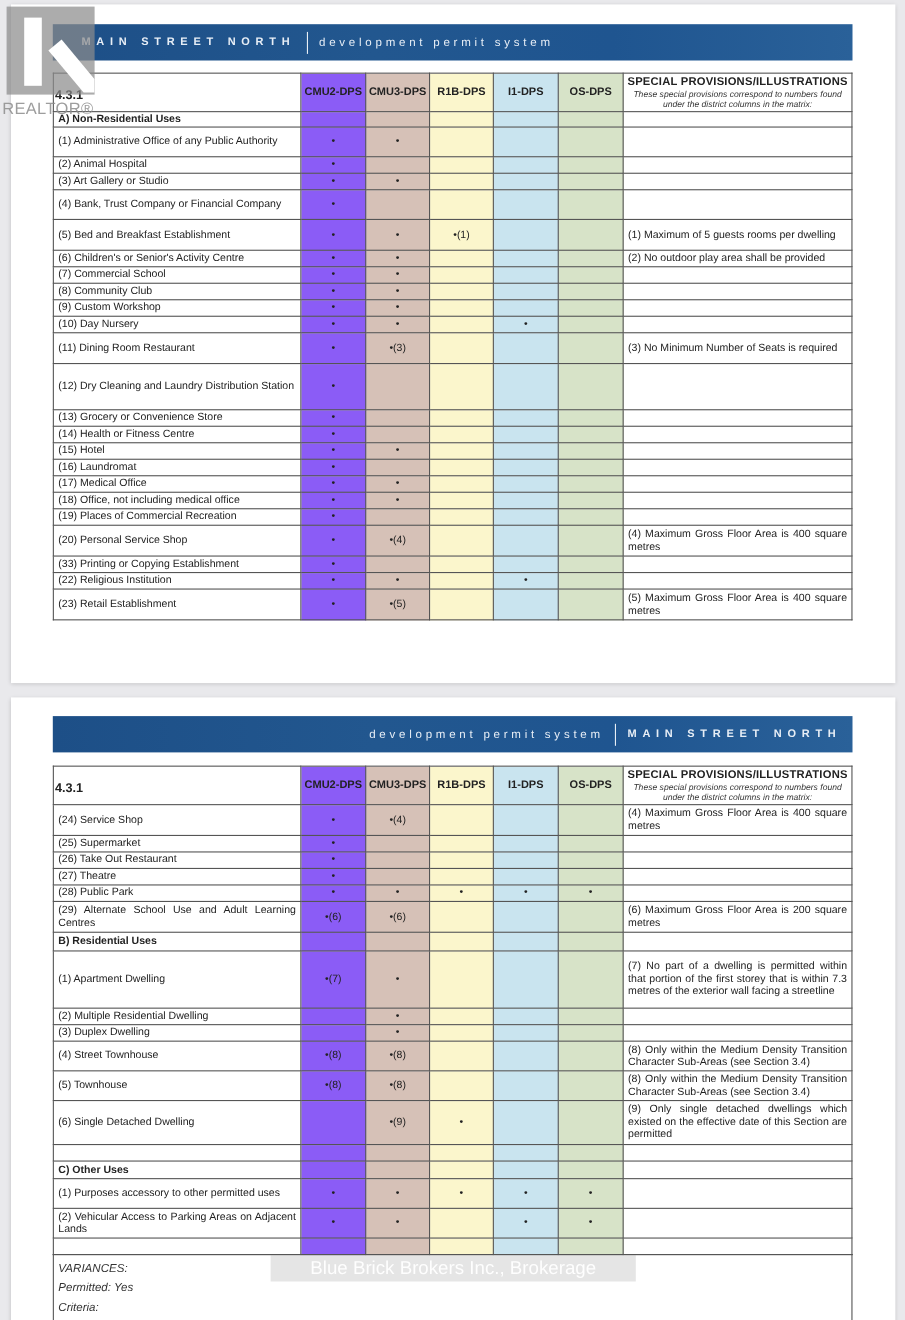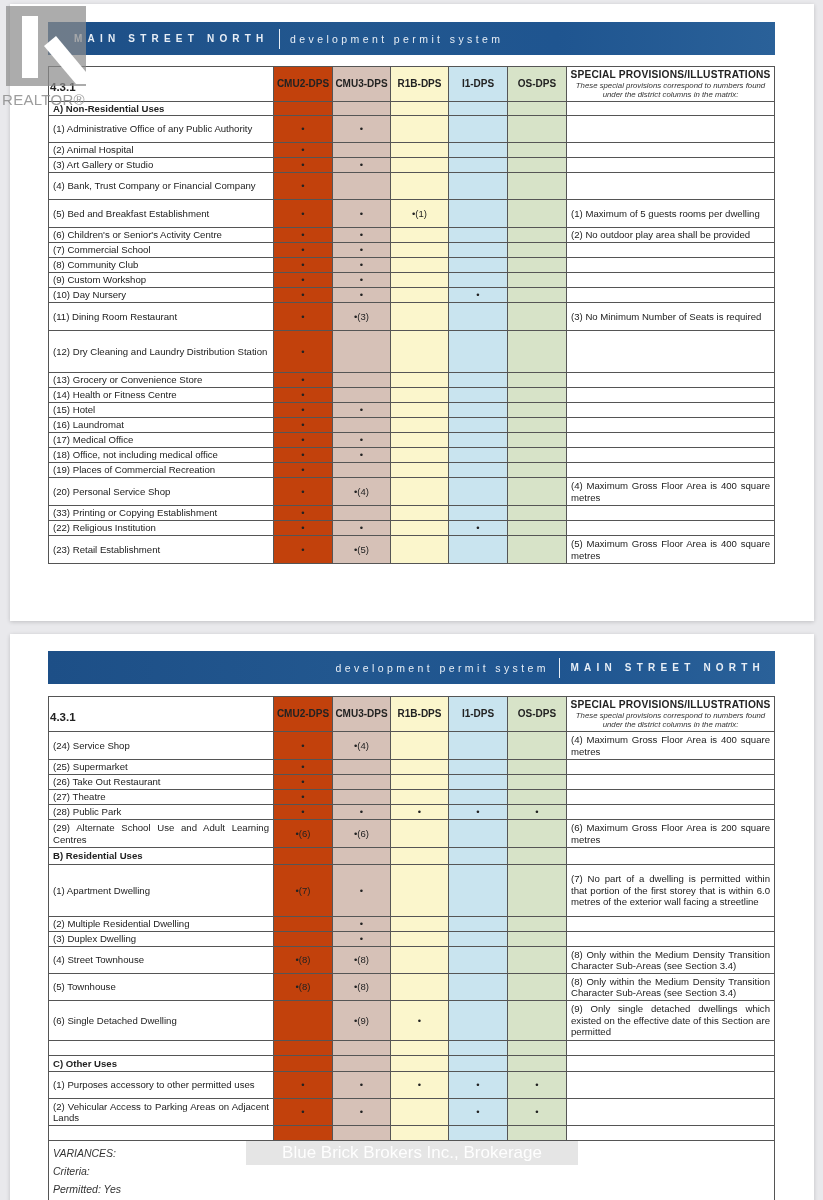--- a/index.html
+++ b/index.html
@@ -20,21 +20,21 @@
   #page1 table.matrix { top: 62px; }
   #page2 table.matrix { top: 62px; }
   table.matrix td, table.matrix th { border: 1.5px solid #555; font-size: 9.6px; color: #222; line-height: 11.5px; vertical-align: middle; }
   table.matrix th { font-weight: bold; font-size: 10px; text-align: center; }
   table.matrix td.use { padding: 0 4px; text-align: justify; text-align-last: left; }
   table.matrix td.mark { text-align: center; font-size: 9.5px; }
   table.matrix td.prov { padding: 0 4px; text-align: justify; text-align-last: left; font-size: 9.6px; }
   table.matrix th.title { text-align: left; font-size: 11.5px; padding-left: 1px; padding-top: 8px; }
   th.provh .big { display: block; font-size: 10.2px; letter-spacing: 0.2px; }
   th.provh .sub { display: block; font-style: italic; font-weight: normal; font-size: 7.8px; line-height: 9px; color: #333; }
-  .c1 { background: #c2410c; }
+  .c1 { background: #8b5cf6; }
   .c2 { background: #d6c1b7; }
   .c3 { background: #fbf6cc; }
   .c4 { background: #c9e4ef; }
   .c5 { background: #d7e3c8; }
   td.section { font-weight: bold; padding: 0 4px; }
 
   .footer { position: absolute; left: 38px; top: 575px; width: 727px; height: 24px; }
   .footer .rule { position: absolute; left: 205px; right: 0; top: 0; height: 1px; background: #c8c3b2; }
   .footer .logo { position: absolute; left: 0; top: 4px; width: 15px; height: 20px; }
   .footer .goldbar { position: absolute; left: 20px; top: 1px; width: 186px; height: 22px; background: #8d7444; color: #fff; }
@@ -401,21 +401,21 @@
           <td class="c5"></td>
           <td></td>
         </tr>
         <tr style="height: 52px;">
           <td class="use">(1) Apartment Dwelling</td>
           <td class="mark c1">•(7)</td>
           <td class="mark c2">•</td>
           <td class="mark c3"></td>
           <td class="mark c4"></td>
           <td class="mark c5"></td>
-          <td class="prov">(7) No part of a dwelling is permitted within that portion of the first storey that is within 6.0 metres of the exterior wall facing a streetline</td>
+          <td class="prov">(7) No part of a dwelling is permitted within that portion of the first storey that is within 7.3 metres of the exterior wall facing a streetline</td>
         </tr>
         <tr style="height: 15px;">
           <td class="use">(2) Multiple Residential Dwelling</td>
           <td class="mark c1"></td>
           <td class="mark c2">•</td>
           <td class="mark c3"></td>
           <td class="mark c4"></td>
           <td class="mark c5"></td>
           <td class="prov"></td>
         </tr>
@@ -498,22 +498,22 @@
           <td class="c3"></td>
           <td class="c4"></td>
           <td class="c5"></td>
           <td></td>
         </tr>
       </tbody>
   </table>
 
   <div class="variances" style="top: 506px;">
     <div>VARIANCES:</div>
+    <div>Permitted: Yes</div>
     <div>Criteria:</div>
-    <div>Permitted: Yes</div>
   </div>
 </div>
 
 <div class="realtor">
   <div class="box">
     <svg width="80" height="80" viewBox="0 0 80 80">
       <rect x="16" y="10" width="16" height="62" fill="#fff"></rect>
       <path d="M32 10 H48 A18 18 0 0 1 48 46 H42 L66 72 H50 L32 46 Z" fill="#fff" opacity="0.0"></path>
       <path d="M38 40 L70 78 L80 78 L80 66 L50 30 Z" fill="#fff"></path>
     </svg>

